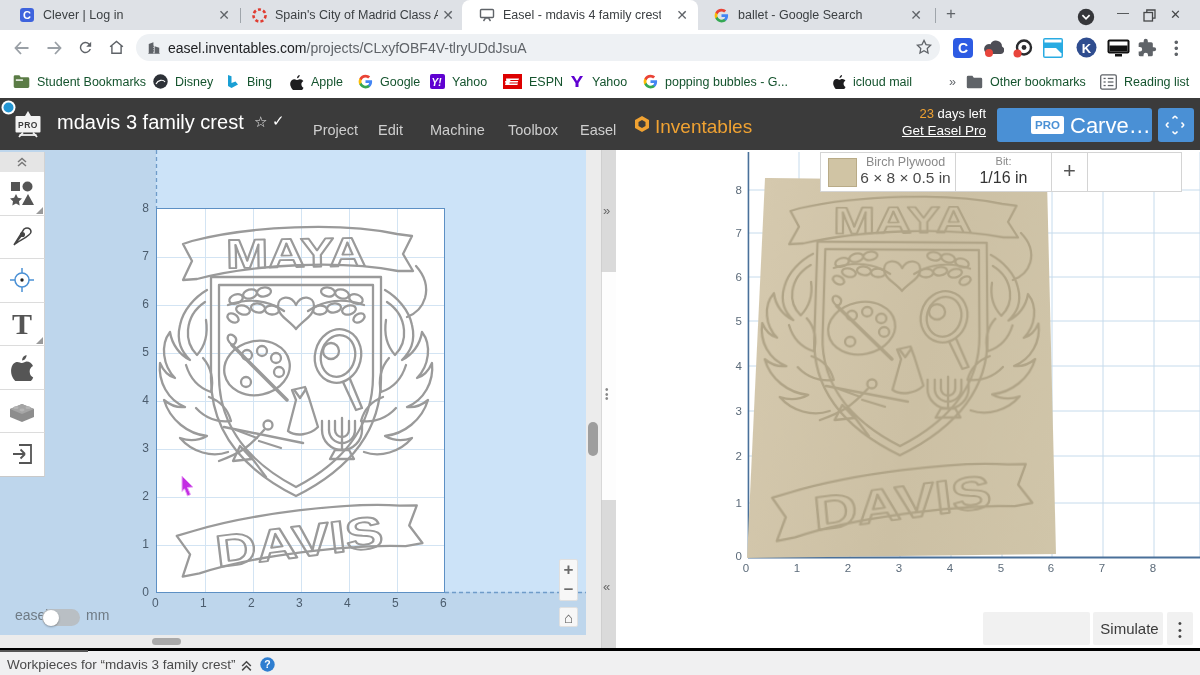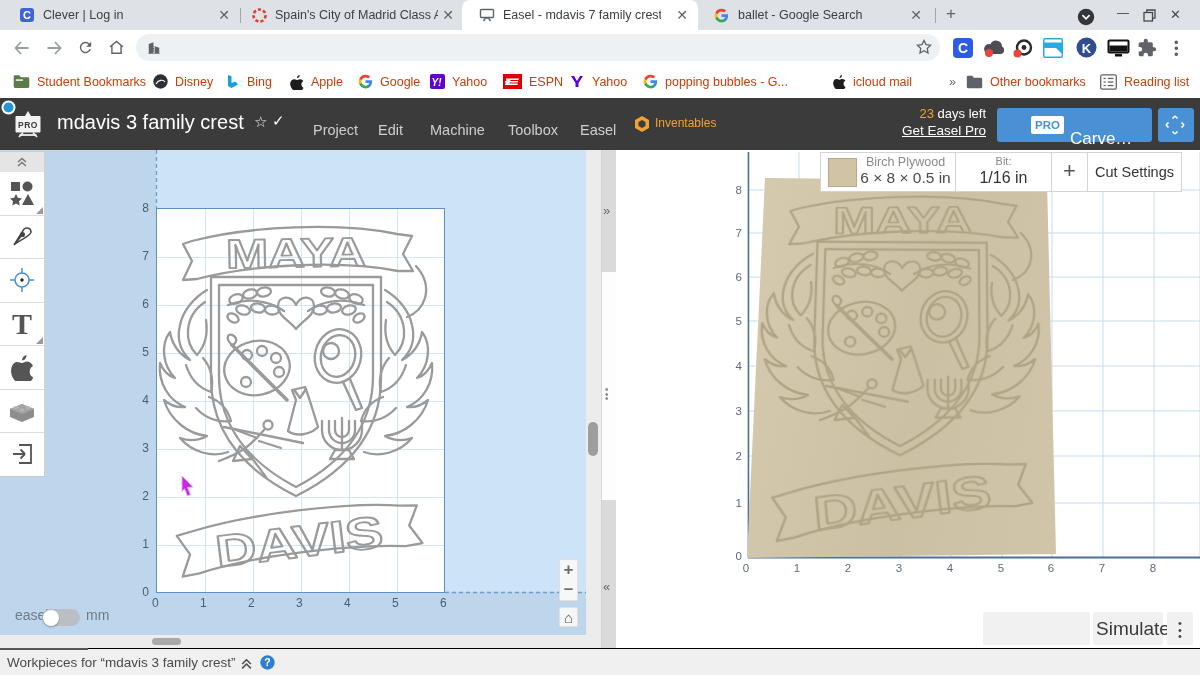--- a/index.html
+++ b/index.html
@@ -14,21 +14,21 @@
   .tabx { color:#5f6368; font-size:14px; margin-left:auto; }
   .tabsep { position:absolute; top:8px; width:1px; height:15px; background:#9fa5ab; }
   #activetab { position:absolute; left:462px; top:0; width:236px; height:30px; background:#fff; border-radius:8px 8px 0 0; }
 
   
   #toolbar { position:absolute; left:0; top:30px; width:1200px; height:35px; background:#fff; }
   #urlbar { position:absolute; left:136px; top:4px; width:804px; height:27px; background:#eef1f4; border-radius:14px; }
 
   
   #bookmarks { position:absolute; left:0; top:65px; width:1200px; height:33px; background:#fff; }
-  .bm { position:absolute; top:0; height:33px; display:flex; align-items:center; font-size:12.5px; color:#c2410c; }
+  .bm { position:absolute; top:0; height:33px; display:flex; align-items:center; font-size:12.5px; color:#14532d; }
   .bm span { margin-left:7px; white-space:nowrap; }
 
   
   #eheader { position:absolute; left:0; top:98px; width:1200px; height:52px; background:#3b3b3b; }
   .menu { position:absolute; top:6px; height:52px; display:flex; align-items:center; color:#cfcfcf; font-size:14.5px; }
 
   
   #content { position:absolute; left:0; top:150px; width:1200px; height:498px; background:#bed6ec; overflow:hidden; }
   #machinearea { position:absolute; left:156px; top:0; width:446px; height:442px; background:#cce3f8; }
   #workpiece { position:absolute; left:156px; top:58px; width:289px; height:385px; background:#ffffff; border:1px solid #5d90c4; }
@@ -40,21 +40,21 @@
   #vscroll { position:absolute; left:586px; top:0; width:15px; height:485px; background:#ececec; }
   #vthumb { position:absolute; left:2px; top:272px; width:10px; height:34px; background:#9e9e9e; border-radius:5px; }
   #divider { position:absolute; left:601px; top:0; width:15px; height:498px; background:#fdfdfd; border-left:1px solid #d8d8d8; }
 
   
   #rpanel { position:absolute; left:616px; top:0; width:584px; height:498px; background:#ffffff; overflow:hidden; }
   .matbox { position:absolute; top:2px; height:40px; background:#fff; border:1px solid #d4d4d4; }
 
   
   #hscrollstrip { position:absolute; left:0; top:485px; width:601px; height:13px; background:#ececec; }
-  #bottombar { position:absolute; left:0; top:648px; width:1200px; height:27px; background:#f0f0f1; border-top:1px solid #000000; }
+  #bottombar { position:absolute; left:0; top:648px; width:1200px; height:27px; background:#f0f0f1; border-top:3px solid #000000; }
 
   
   #sidebar { position:absolute; left:0; top:2px; width:45px; height:476px; }
   .cell { position:absolute; left:0; width:45px; height:43.5px; background:#fff; border-bottom:1px solid #dcdcdc; border-right:1px solid #d2d2d2; display:flex; align-items:center; justify-content:center; }
 
   svg text { font-family:"Liberation Sans", sans-serif; }
 </style>
 </head>
 <body>
 <div id="stage">
@@ -77,21 +77,21 @@
       <span class="tabx" style="margin-right:8px;">✕</span>
     </div>
     <div id="activetab">
       <div class="tab" style="left:0; width:236px;">
         <svg width="16" height="14" style="margin-left:17px" viewBox="0 0 16 14" fill="none" stroke="#5f6368" stroke-width="1.4">
             <rect x="1.5" y="1.5" width="13" height="8" rx="1"></rect>
             <line x1="8" y1="9.5" x2="8" y2="11"></line>
             <line x1="4.5" y1="13" x2="6.5" y2="10"></line>
             <line x1="11.5" y1="13" x2="9.5" y2="10"></line>
           </svg>
-        <span class="tabtitle" style="margin-left:8px; width:158px;">Easel - mdavis 7 family crest</span>
+        <span class="tabtitle" style="margin-left:8px; width:158px;">Easel - mdavis 4 family crest</span>
         <span class="tabx" style="margin-right:10px;">✕</span>
       </div>
     </div>
     <div class="tab" style="left:700px; width:232px;">
       <svg width="15" height="15" style="margin-left:14px" viewBox="0 0 48 48">
           <path fill="#4285F4" d="M45.1 24.5c0-1.6-.1-3.1-.4-4.5H24v8.5h11.8c-.5 2.8-2.1 5.1-4.4 6.7v5.5h7.1c4.2-3.9 6.6-9.6 6.6-16.2z"></path>
           <path fill="#34A853" d="M24 46c6 0 10.9-2 14.6-5.3l-7.1-5.5c-2 1.3-4.5 2.1-7.5 2.1-5.8 0-10.6-3.9-12.4-9.1H4.3v5.7C7.9 41.1 15.4 46 24 46z"></path>
           <path fill="#FBBC05" d="M11.6 28.2c-.4-1.3-.7-2.7-.7-4.2s.3-2.9.7-4.2v-5.7H4.3C2.9 17 2 20.4 2 24s.9 7 2.3 9.9l7.3-5.7z"></path>
           <path fill="#EA4335" d="M24 10.8c3.3 0 6.2 1.1 8.5 3.3l6.3-6.3C34.9 4.2 30 2 24 2 15.4 2 7.9 6.9 4.3 14.1l7.3 5.7c1.8-5.2 6.6-9 12.4-9z"></path>
         </svg>
@@ -122,20 +122,21 @@
     <svg class="abs" style="left:77px; top:9px;" width="17" height="17" viewBox="0 0 24 24" fill="#5f6368">
         <path d="M17.65 6.35A8 8 0 1 0 19.73 14h-2.08a6 6 0 1 1-1.42-6.23L13 11h7V4l-2.35 2.35z"></path>
       </svg>
     <svg class="abs" style="left:108px; top:9px;" width="17" height="17" viewBox="0 0 24 24" fill="none" stroke="#5f6368" stroke-width="2">
         <path d="M3 11 L12 3.5 L21 11 M5.5 9.5 V20 H18.5 V9.5"></path>
       </svg>
     <div id="urlbar"></div>
     <svg class="abs" style="left:147px; top:11px;" width="14" height="14" viewBox="0 0 24 24" fill="#5f6368">
         <path d="M3 21 V5 l8-3 v19 h2 V9 l8 2.7 V21 h1 v1 H2 v-1 h1zm3-13h2v2H6V8zm0 4h2v2H6v-2zm0 4h2v2H6v-2zm4-8h2v2h-2V8zm0 4h2v2h-2v-2zm0 4h2v2h-2v-2z"></path>
       </svg>
+    <div class="abs" style="left:168px; top:9.5px; font-size:14px; color:#202124;">easel.inventables.com<span style="color:#5f6368;">/projects/CLxyfOBF4V-tlryUDdJsuA</span></div>
     <svg class="abs" style="left:915px; top:8px;" width="18" height="18" viewBox="0 0 24 24" fill="none" stroke="#5f6368" stroke-width="1.7">
         <path d="M12 3.2 l2.7 5.6 6.1.8 -4.5 4.3 1.1 6.1 -5.4-3 -5.4 3 1.1-6.1 -4.5-4.3 6.1-.8z"></path>
       </svg>
     <svg class="abs" style="left:953px; top:8px;" width="20" height="20" viewBox="0 0 20 20">
         <rect width="20" height="20" rx="4" fill="#2d5be3"></rect>
         <text x="10" y="15" font-size="14" font-weight="bold" fill="#fff" text-anchor="middle">C</text>
       </svg>
     <svg class="abs" style="left:983px; top:8px;" width="21" height="20" viewBox="0 0 21 20">
         <path d="M6 16 a5 5 0 1 1 1.5-9.8 A6 6 0 0 1 19 8.5 a4 4 0 0 1-1 7.5z" fill="#4d4d55"></path>
         <circle cx="6" cy="15" r="4" fill="#e8453c"></circle>
@@ -277,26 +278,26 @@
     <span class="abs" style="left:254px; top:15px; color:#e8e8e8; font-size:15px;">☆</span>
     <span class="abs" style="left:272px; top:14px; color:#fff; font-size:15px;">✓</span>
     <div class="menu" style="left:313px;">Project</div>
     <div class="menu" style="left:378px;">Edit</div>
     <div class="menu" style="left:430px;">Machine</div>
     <div class="menu" style="left:508px;text-align:right;">Toolbox</div>
     <div class="menu" style="left:580px;">Easel</div>
     <svg class="abs" style="left:633px; top:17px;" width="18" height="18" viewBox="0 0 18 18">
         <path d="M9 1 L16 5 V13 L9 17 L2 13 V5 Z M9 5 L12.5 7 V11 L9 13 L5.5 11 V7 Z" fill="#f0a232" fill-rule="evenodd"></path>
       </svg>
-    <div class="abs" style="left:655px; top:18px; color:#f0a232; font-size:12px;">Inventables</div>
+    <div class="abs" style="left:655px; top:18px; color:#f0a232; font-size:19px;">Inventables</div>
     <div class="abs" style="left:886px; top:8px; width:100px; text-align:right; color:#fff; font-size:13px;"><span style="color:#f0a232;">23</span> days left</div>
     <div class="abs" style="left:886px; top:25px; width:100px; text-align:right; color:#fff; font-size:13.5px; text-decoration:underline;">Get Easel Pro</div>
     <div class="abs" style="left:997px; top:10px; width:155px; height:34px; background:#4a90d5; border-radius:3px;">
       <div class="abs" style="left:34px; top:8px; width:33px; height:18px; background:#fff; border-radius:2px; color:#4a90d5; font-size:11.5px; font-weight:bold; text-align:center; line-height:18px;">PRO</div>
-      <div class="abs" style="left:73px; top:21px; color:#fff; font-size:17px;">Carve…</div>
+      <div class="abs" style="left:73px; top:5px; color:#fff; font-size:22px;">Carve…</div>
     </div>
     <div class="abs" style="left:1158px; top:10px; width:36px; height:34px; background:#4a90d5; border-radius:3px; color:#fff;">
       <svg width="22" height="22" style="margin:6px" viewBox="0 0 22 22" fill="none" stroke="#fff" stroke-width="1.6">
           <path d="M11 2 L8.5 4.5 M11 2 L13.5 4.5 M11 20 L8.5 17.5 M11 20 L13.5 17.5 M2 11 L4.5 8.5 M2 11 L4.5 13.5 M20 11 L17.5 8.5 M20 11 L17.5 13.5"></path>
         </svg>
     </div>
   </div>
 
   <div id="content">
     <div id="machinearea"></div>
@@ -426,21 +427,21 @@
       </div>
     </div>
 
     <div class="abs matbox" style="left:820px; top:2px; width:136px;"></div>
     <div class="abs matbox" style="left:955px; top:2px; width:97px;"></div>
     <div class="abs matbox" style="left:1051px; top:2px; width:37px;"></div>
     <div class="abs matbox" style="left:1087px; top:2px; width:95px;"></div>
 
     <div class="abs" style="left:983px; top:462px; width:107px; height:33px; background:#f1f1f1; border-radius:2px;"></div>
       <div class="abs" style="left:1093px; top:462px; width:70px; height:33px; background:#f1f1f1; border-radius:2px;"></div>
-    <div class="abs" style="left:1096px; top:462px; width:67px; text-align:center; color:#3a3a3a; font-size:19px; line-height:33px;">Simulate</div>
+    <div class="abs" style="left:1096px; top:462px; width:67px; text-align:center; color:#3a3a3a; font-size:15px; line-height:33px;">Simulate</div>
     <div class="abs" style="left:1167px; top:462px; width:26px; height:33px; background:#f1f1f1; border-radius:2px; text-align:center; color:#444; font-size:11px; line-height:6.5px; padding-top:8px;">•<br>•<br>•</div>
 
     <div id="hscrollstrip">
       <div style="position:absolute; left:152px; top:3px; width:29px; height:7px; background:#a9a9a9; border-radius:4px;"></div>
     </div>
 
     <div id="sidebar">
       <div class="abs" style="left:0; top:0; width:45px; height:20px; background:#e5e5e5; border-right:1px solid #d2d2d2; text-align:center;">
         <svg width="12" height="12" style="margin-top:4px" viewBox="0 0 12 12" fill="none" stroke="#777" stroke-width="1.5">
             <path d="M2 6 L6 2.5 L10 6 M2 10 L6 6.5 L10 10"></path>
@@ -498,21 +499,20 @@
       </div>
     </div>
   </div>
 
   <div class="abs" style="left:828px; top:158px; width:29px; height:29px; background:#d0c4a4; border:1px solid #b9ab87;"></div>
   <div class="abs" style="left:858px; top:155px; width:95px; text-align:center; color:#8a8a8a; font-size:12.5px;">Birch Plywood</div>
   <div class="abs" style="left:858px; top:169px; width:95px; text-align:center; color:#4a4a4a; font-size:15.5px;">6 × 8 × 0.5 in</div>
   <div class="abs" style="left:955px; top:155px; width:97px; text-align:center; color:#8a8a8a; font-size:11px;">Bit:</div>
   <div class="abs" style="left:955px; top:169px; width:97px; text-align:center; color:#333; font-size:16px;">1/16 in</div>
   <div class="abs" style="left:1051px; top:152px; width:37px; height:40px; text-align:center; color:#555; font-size:22px; font-weight:300; line-height:38px;">+</div>
-  <div class="abs" style="left:1087px; top:152px; width:95px; height:40px; text-align:center; color:#333; font-size:14.5px; line-height:40px;">Cut Settings</div>
 
   <div id="bottombar">
     <div class="abs" style="left:0; top:-1px; width:88px; height:2px; background:#555;"></div>
     <div class="abs" style="left:7px; top:6px; color:#4a4a4a; font-size:13.5px;">Workpieces for “mdavis 3 family crest”</div>
     <svg class="abs" style="left:240px; top:8px;" width="13" height="13" viewBox="0 0 12 12" fill="none" stroke="#4a4a4a" stroke-width="1.4">
         <path d="M2 6.5 L6 2.5 L10 6.5 M2 10.5 L6 6.5 L10 10.5"></path>
       </svg>
     <svg class="abs" style="left:260px; top:6px;" width="15" height="15" viewBox="0 0 15 15">
         <circle cx="7.5" cy="7.5" r="7.2" fill="#2f7ed0"></circle>
         <text x="7.5" y="11.3" font-size="10.5" font-weight="bold" fill="#fff" text-anchor="middle">?</text>

